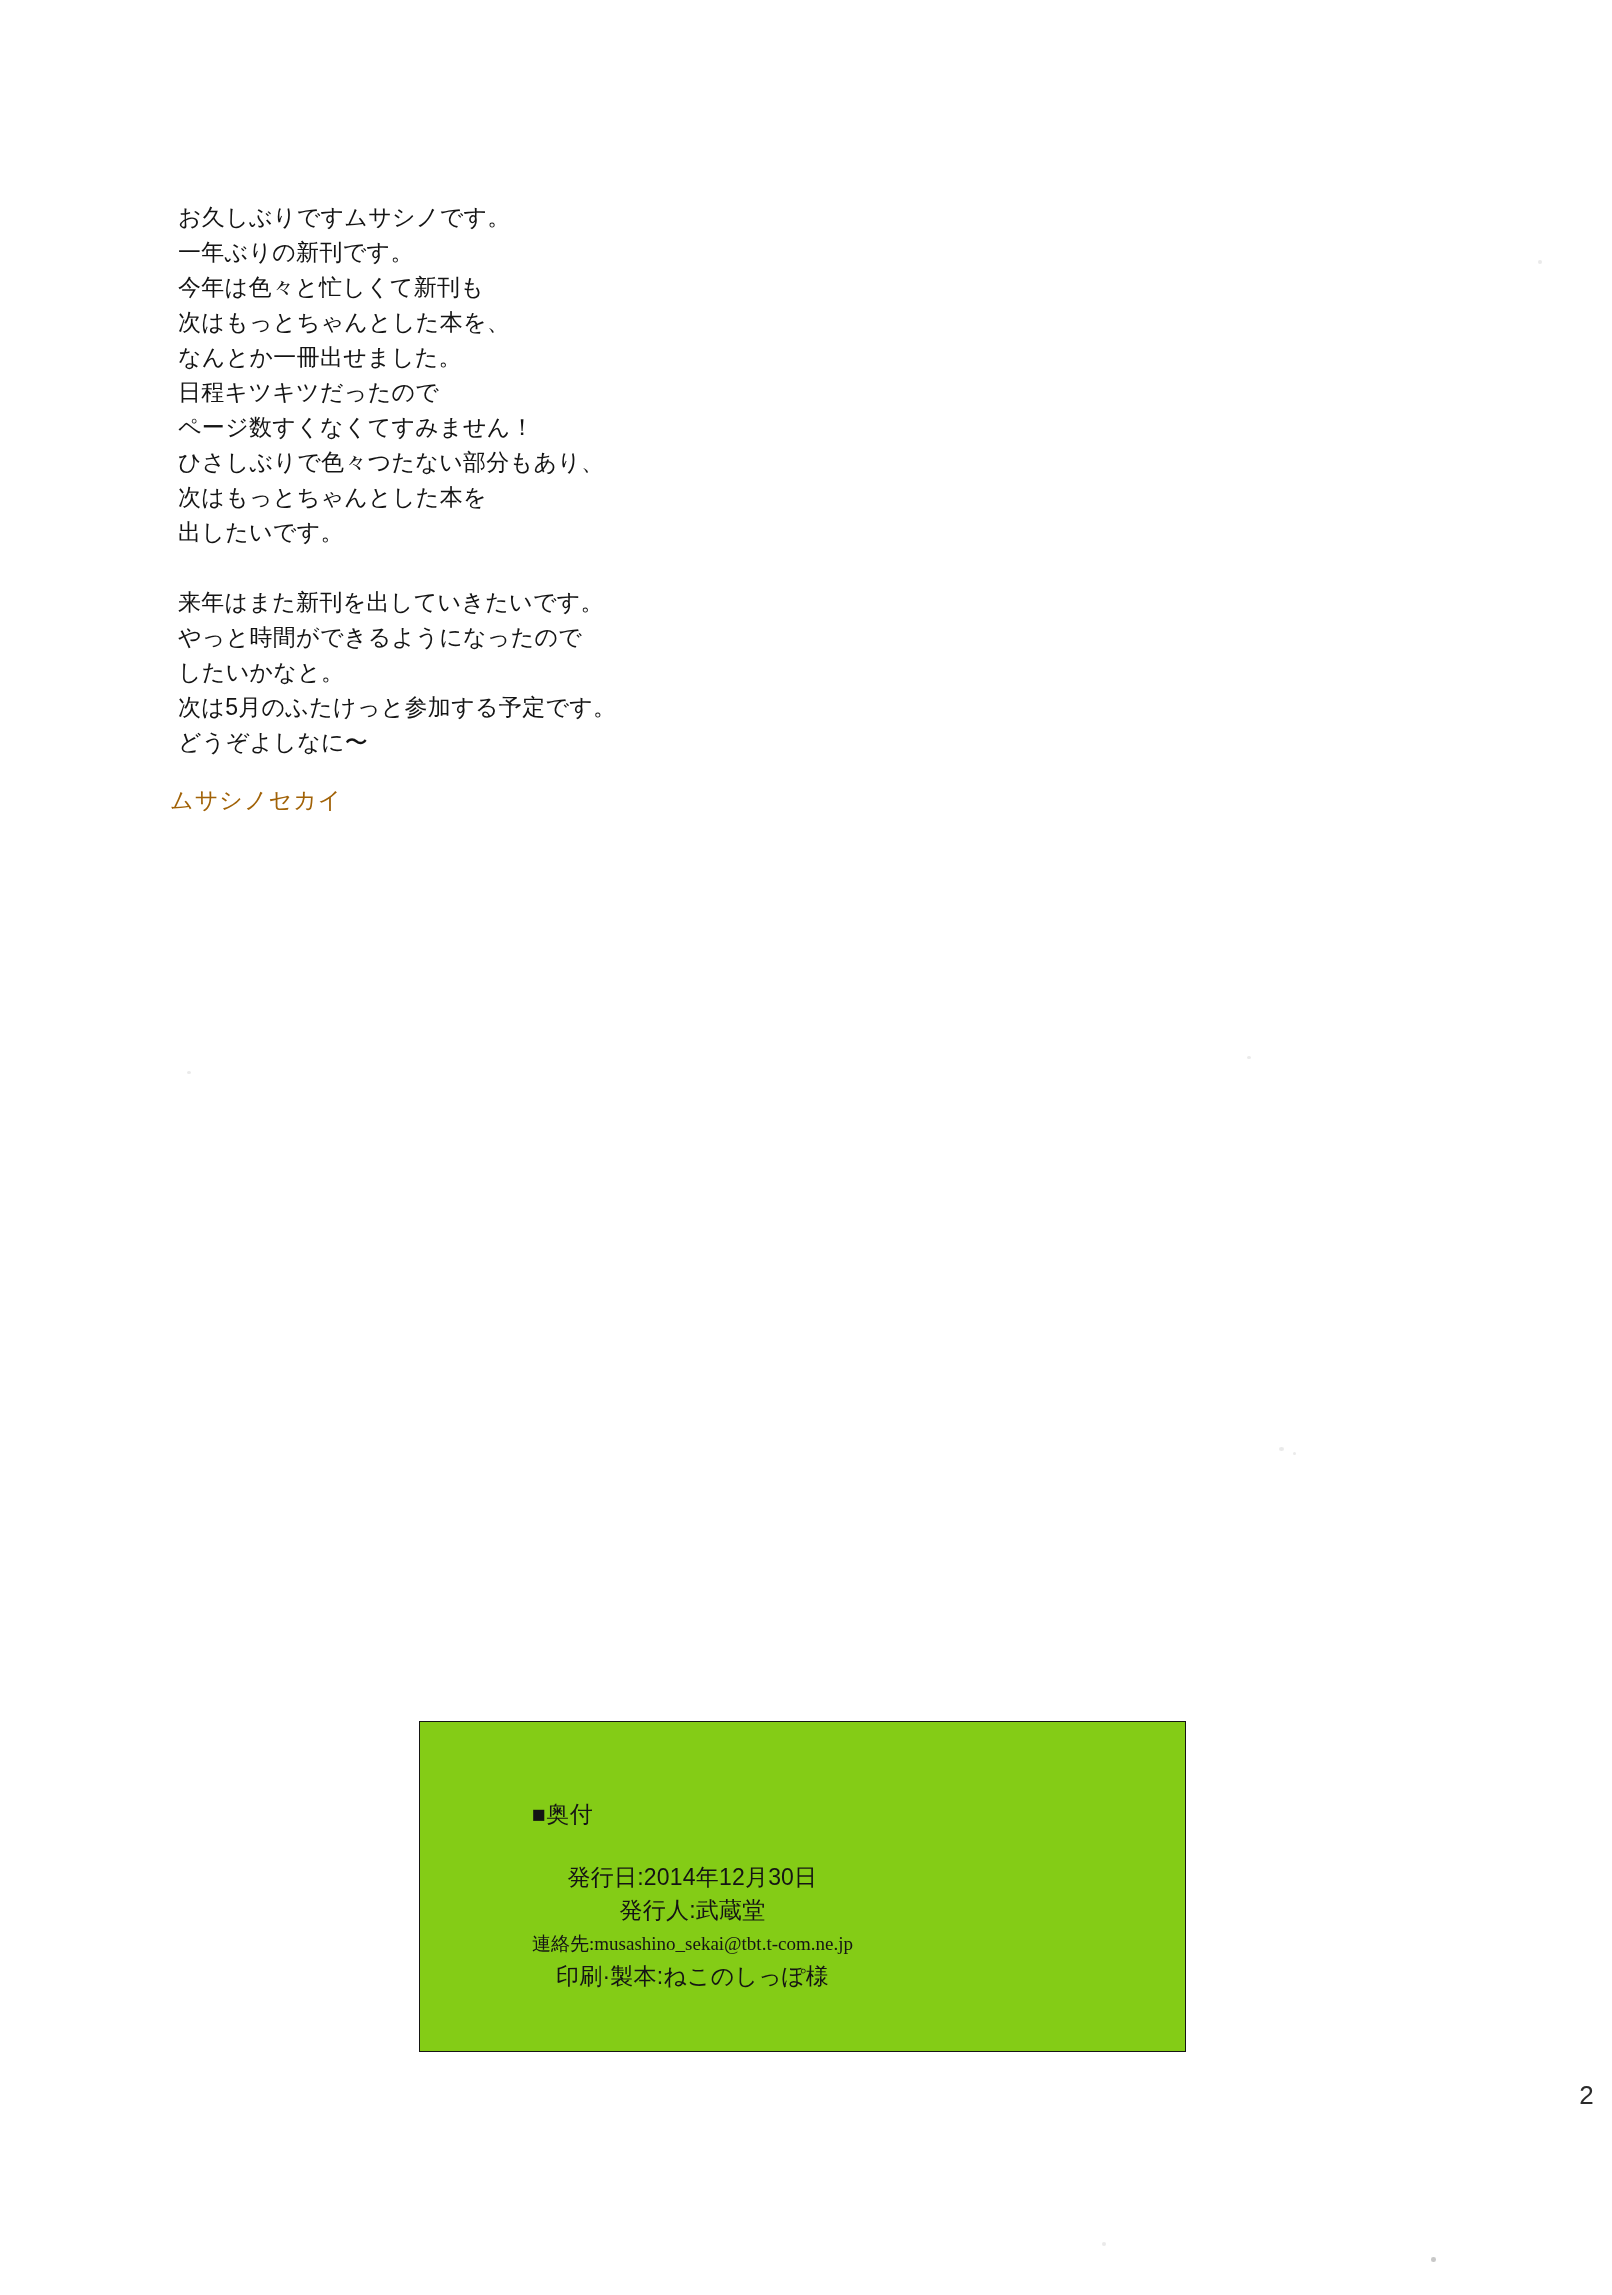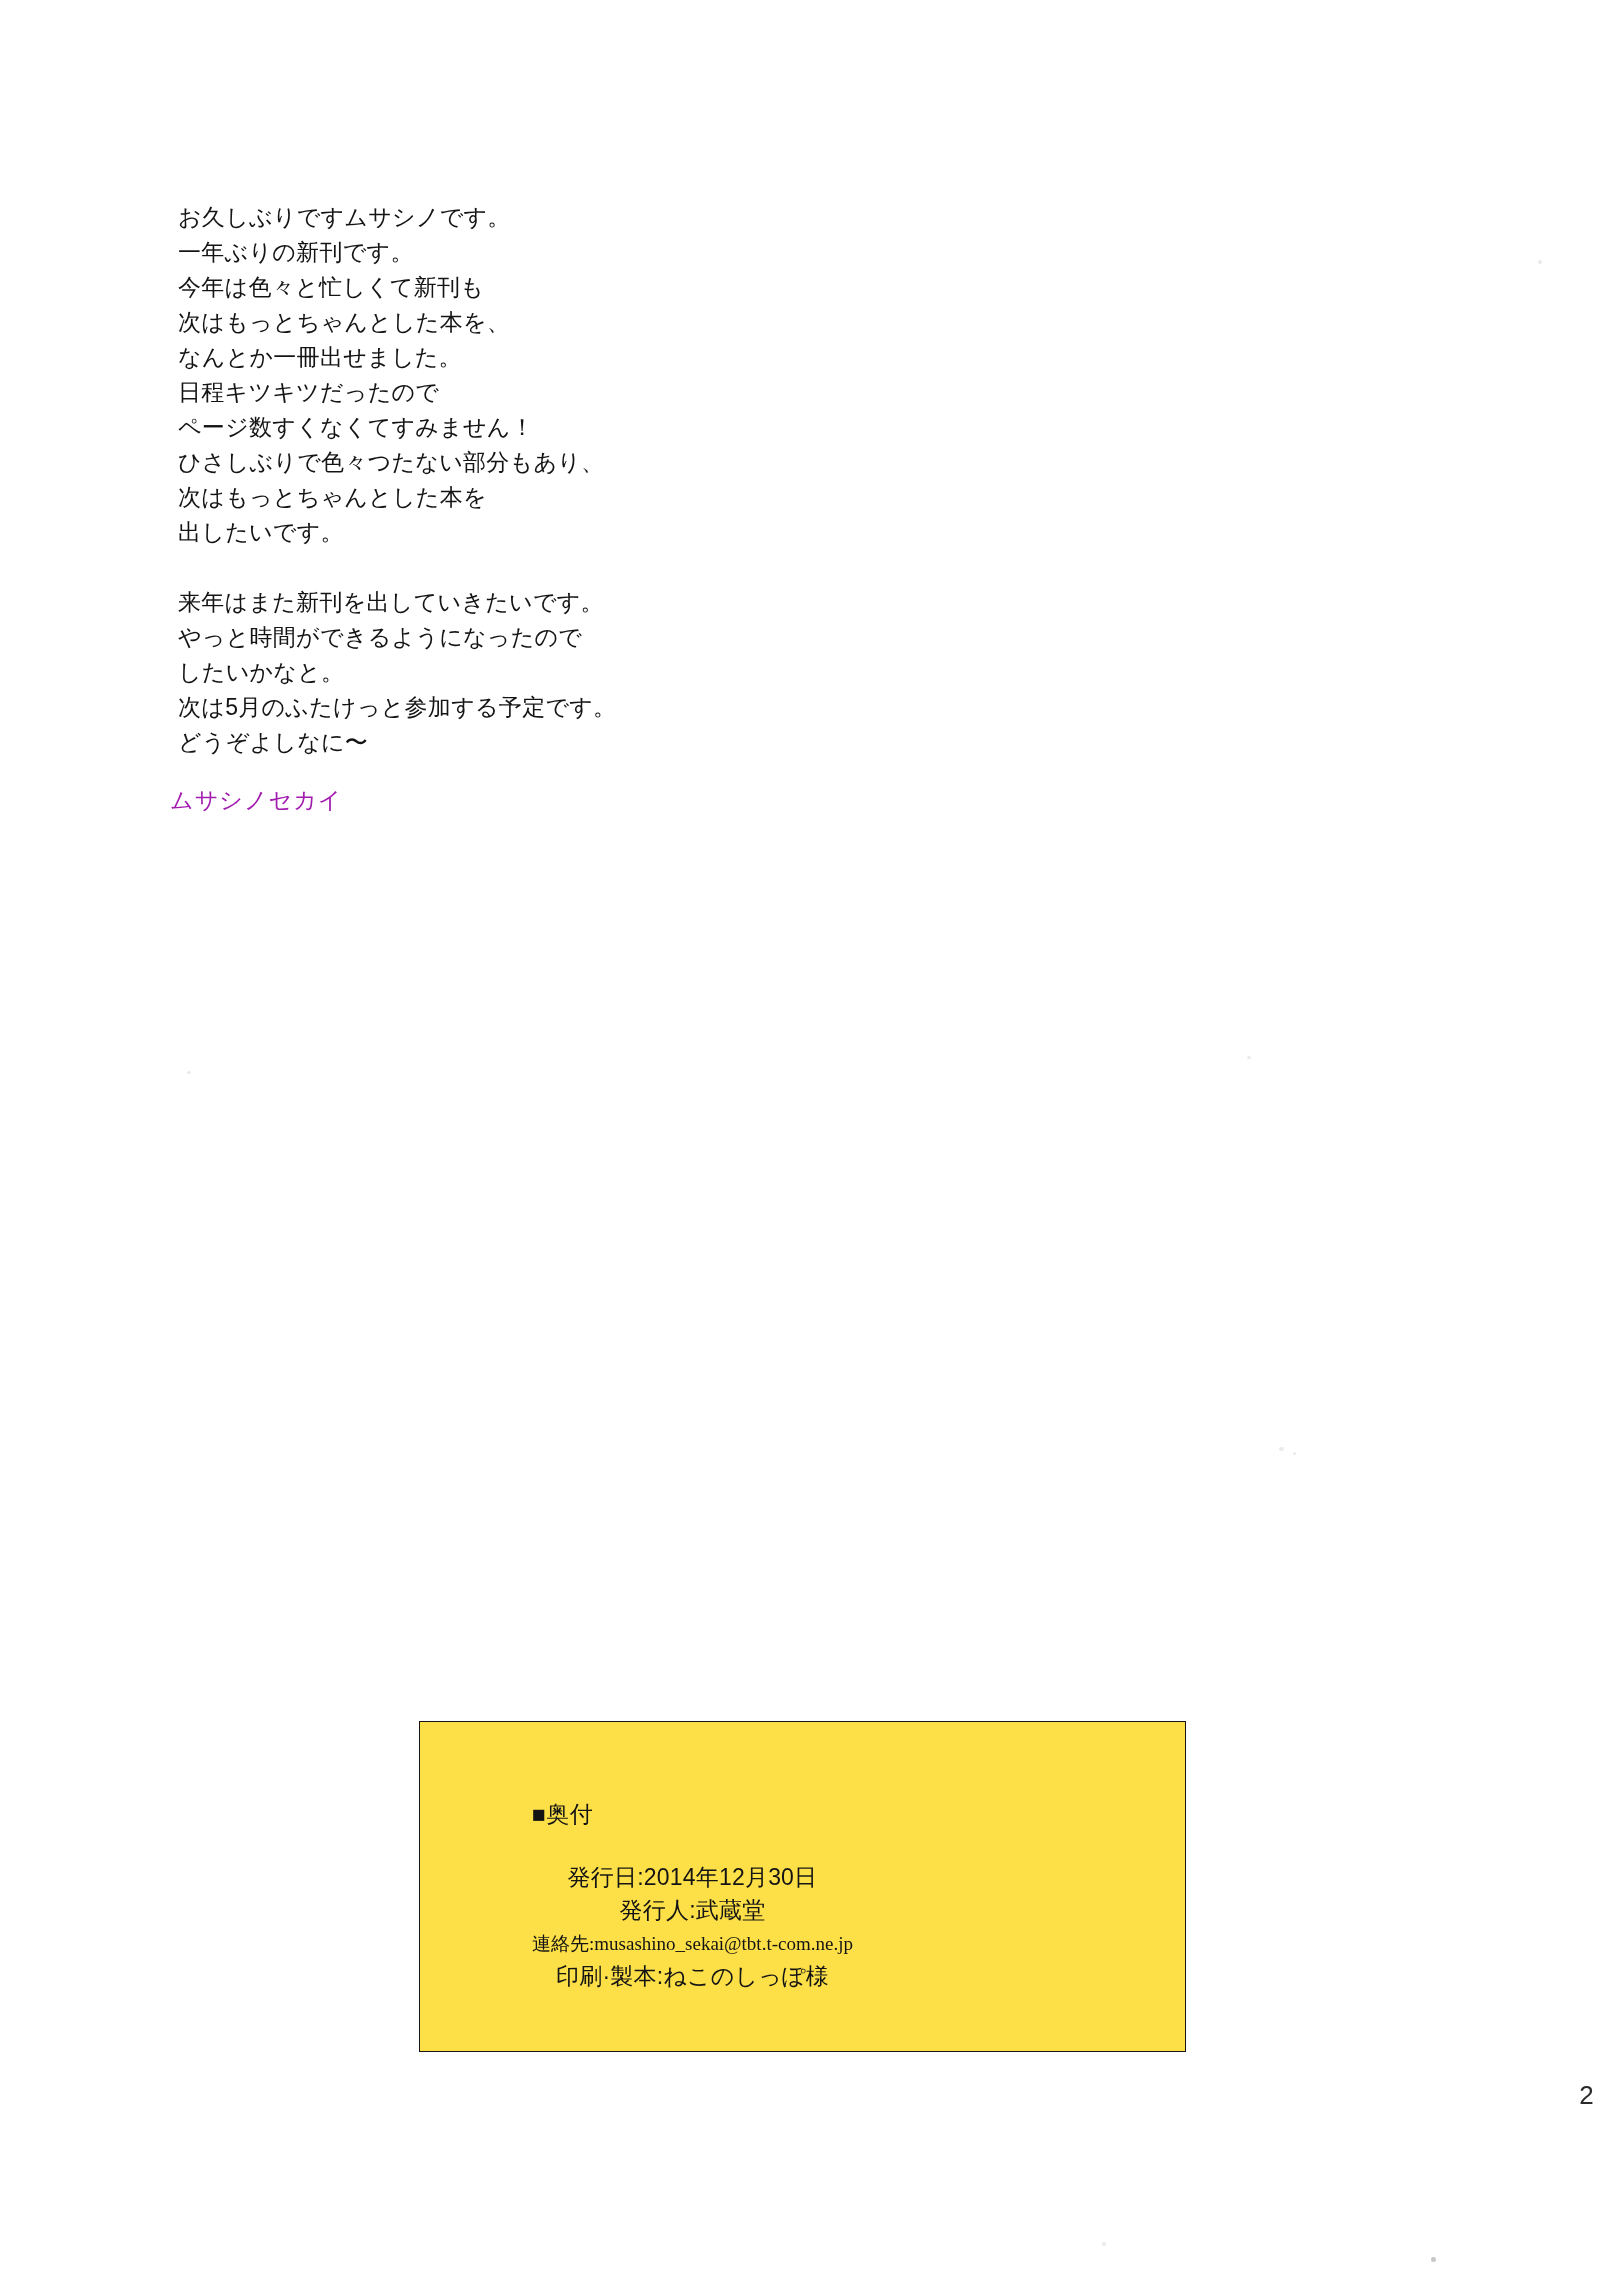--- a/index.html
+++ b/index.html
@@ -38,33 +38,33 @@
   }
 
   #signature {
     position: absolute;
     left: 170px;
     top: 783px;
     font-size: 23px;
     line-height: 34px;
     letter-spacing: 1.1px;
     white-space: pre;
-    color: #a21caf;
+    color: #a16207;
   }
 
   
   #colophon {
     position: absolute;
     left: 419px;
     top: 1721px;
     width: 767px;
     height: 331px;
     border: 1.5px solid #151515;
     box-sizing: border-box;
-    background: #fde047;
+    background: #84cc16;
   }
   #colophon .colophon-title {
     position: absolute;
     left: 112px;
     top: 78px;
     font-size: 23px;
     line-height: 29px;
     letter-spacing: 0.4px;
     white-space: pre;
     color: #141414;

